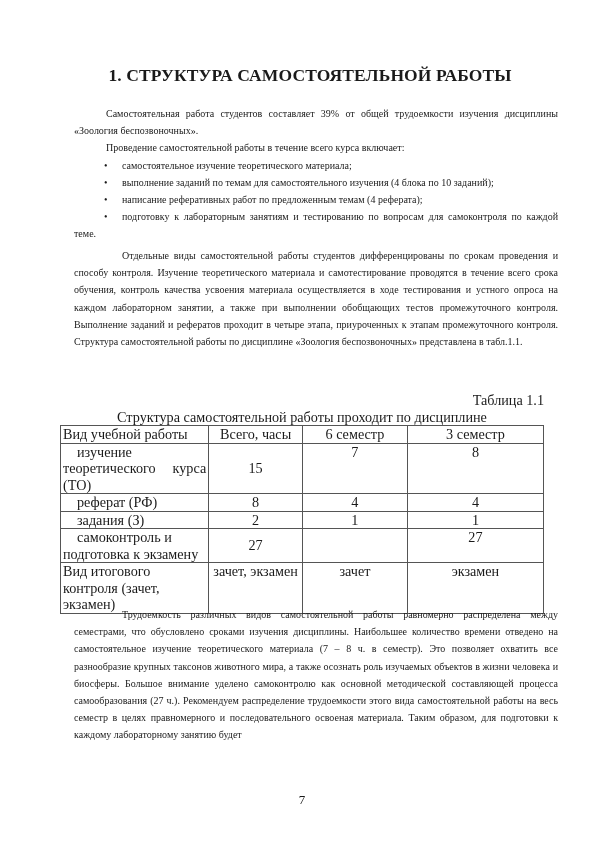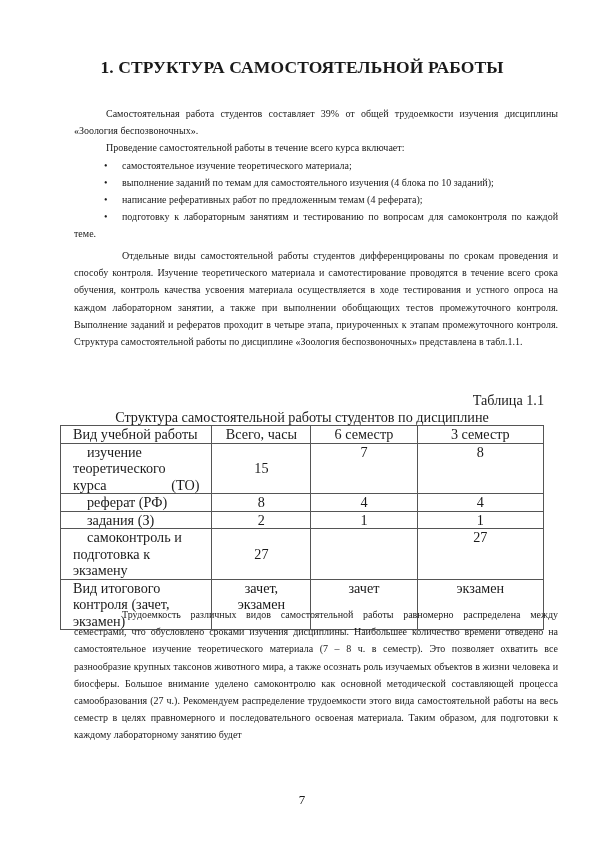--- a/index.html
+++ b/index.html
@@ -23,21 +23,21 @@
     }
     .title {
       position: absolute;
       top: 57px;
       left: 0;
       width: 484px;
       text-align: center;
       font-weight: bold;
       font-size: 17.5px;
       letter-spacing: 0.1px;
-      margin: 0;
+      margin: 8px;
     }
     .body-text {
       position: absolute;
       left: 4px;
       width: 484px;
       font-size: 10px;
       line-height: 17.2px;
       text-align: justify;
       margin: 10px;
     }
@@ -72,21 +72,21 @@
     table.data {
       position: absolute;
       top: 425px;
       left: 0;
       width: 484px;
       border-collapse: collapse;
       font-size: 14.2px;
     }
     table.data td {
       border: 1px solid #555;
-      padding: 0 12px;
+      padding: 0 2px;
       vertical-align: top;
       line-height: 16.5px;
     }
     table.data td.c { text-align: center; }
     table.data td.mid { vertical-align: middle; }
     table.data .bold { font-weight: normal; }
     .col1 { width: 142px; }
     .col2 { width: 88px; }
     .col3 { width: 99px; }
     .col4 { width: 130px; }
@@ -126,21 +126,21 @@
     <p class="bullet"><span class="dot">•</span><span>выполнение заданий по темам для самостоятельного изучения (4 блока по 10 заданий);</span></p>
     <p class="bullet"><span class="dot">•</span><span>написание реферативных работ по предложенным темам (4 реферата);</span></p>
     <p class="bullet"><span class="dot">•</span><span>подготовку к лабораторным занятиям и тестированию по вопросам для самоконтроля по каждой теме.</span></p>
   </div>
 
   <div class="body-text" id="block2">
     <p class="p indent-big">Отдельные виды самостоятельной работы студентов дифференцированы по срокам проведения и способу контроля. Изучение теоретического материала и самотестирование проводятся в течение всего срока обучения, контроль качества усвоения материала осуществляется в ходе тестирования и устного опроса на каждом лабораторном занятии, а также при выполнении обобщающих тестов промежуточного контроля. Выполнение заданий и рефератов проходит в четыре этапа, приуроченных к этапам промежуточного контроля. Структура самостоятельной работы по дисциплине «Зоология беспозвоночных» представлена в табл.1.1.</p>
   </div>
 
   <div class="tab-num">Таблица 1.1</div>
-  <div class="tab-caption">Структура самостоятельной работы студентов по дисциплине</div>
+  <div class="tab-caption">Структура самостоятельной работы проходит по дисциплине</div>
 
   <table class="data">
     <tbody>
         <tr class="row-h">
       <td class="col1">Вид учебной работы</td>
       <td class="col2 c">Всего, часы</td>
       <td class="col3 c">6 семестр</td>
       <td class="col4 c">3 семестр</td>
     </tr>
     <tr class="row-to">

